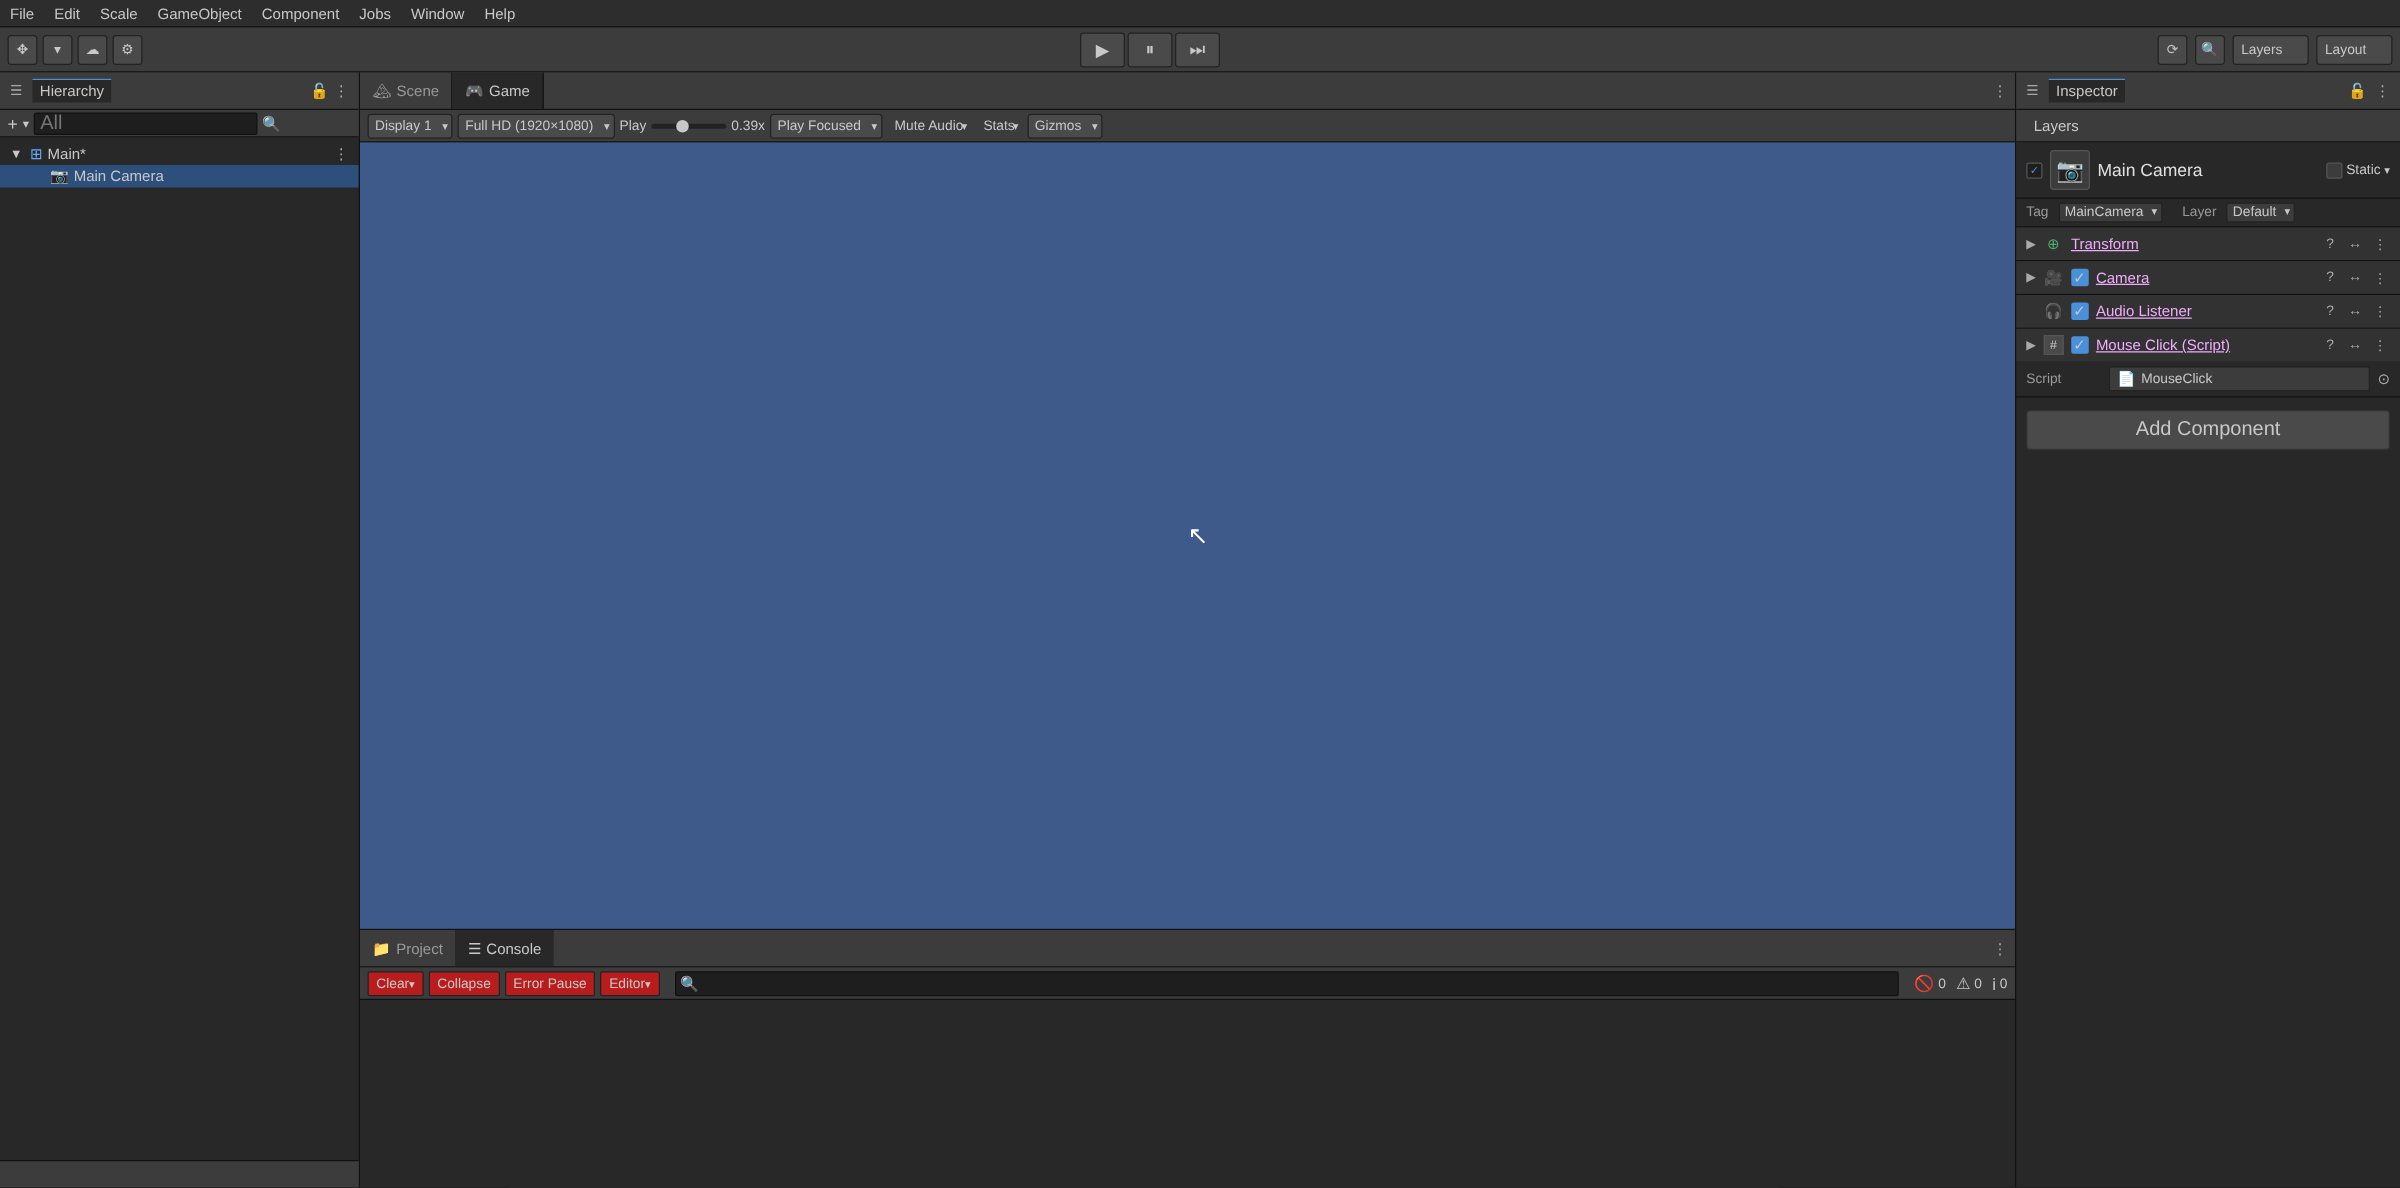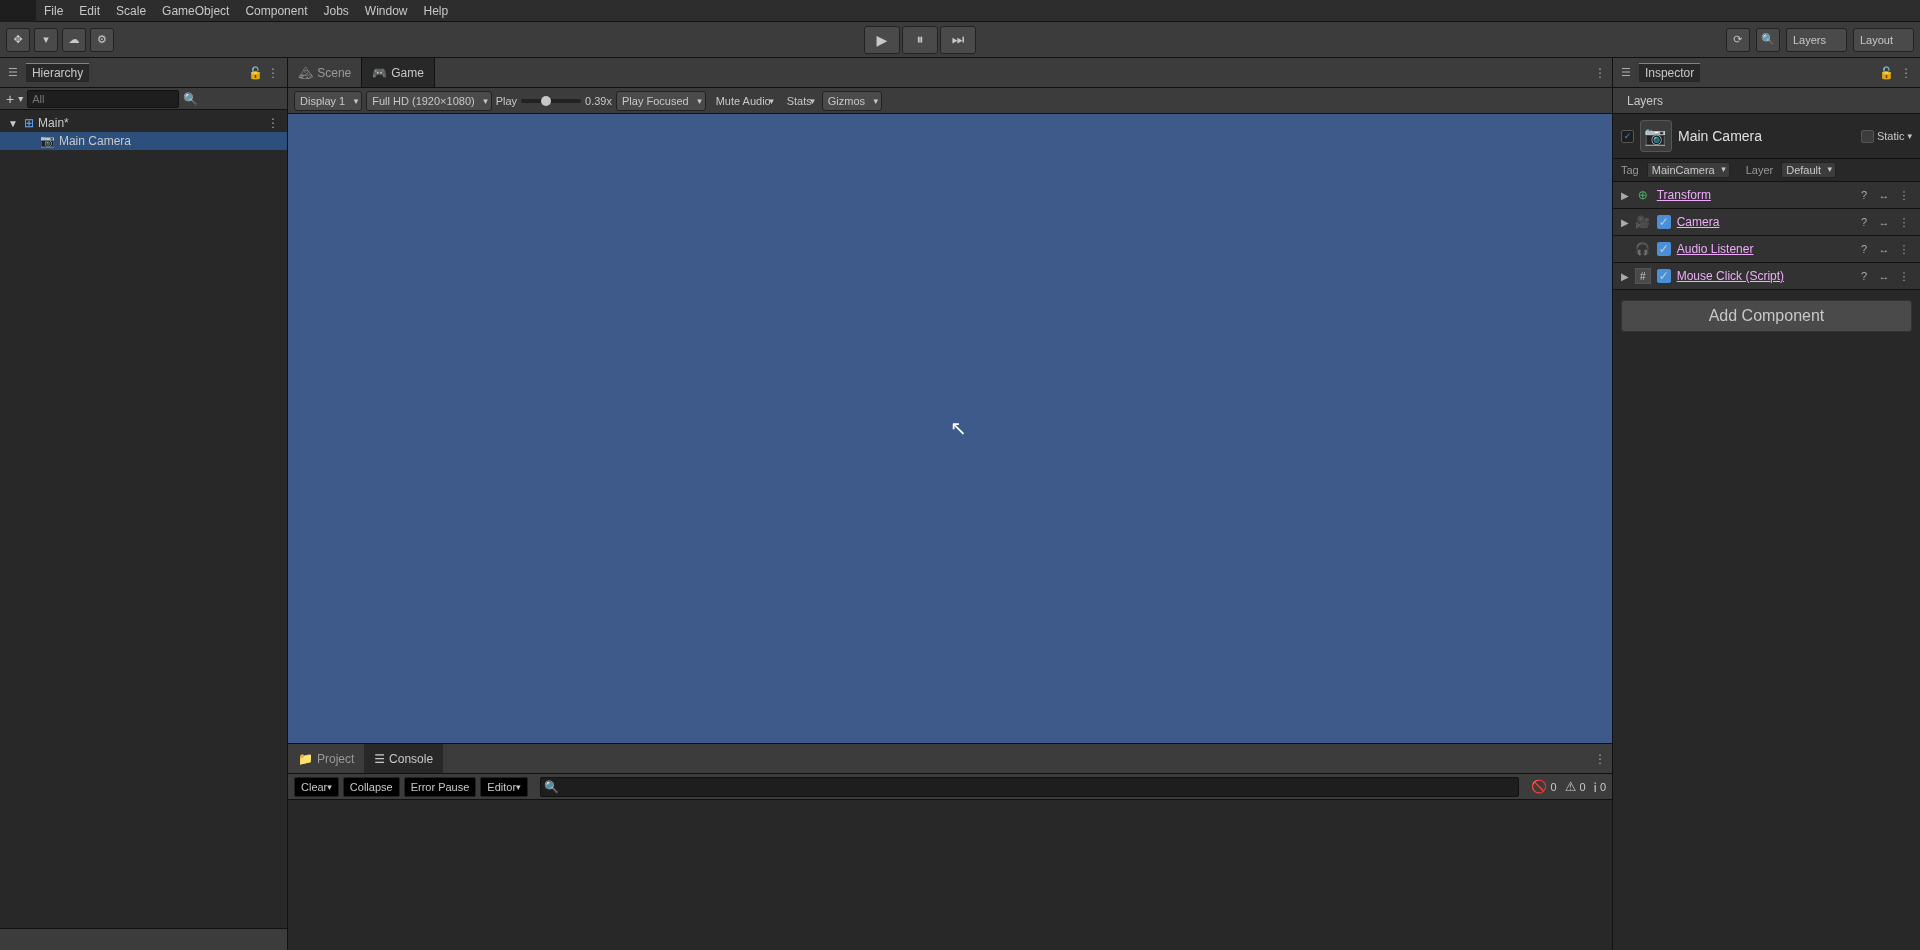--- a/index.html
+++ b/index.html
@@ -13,21 +13,20 @@
       overflow: hidden;
     }
 
     
     #menu-bar {
       height: 22px;
       background: #2d2d2d;
       display: flex;
       align-items: center;
       border-bottom: 1px solid #111;
-      margin-left: 36px;
     }
     .menu-item {
       padding: 2px 8px;
       color: #c8c8c8;
       cursor: pointer;
     }
 
     
     #toolbar {
       height: 36px;
@@ -132,23 +131,23 @@
       align-items: center;
       padding: 0 6px;
       gap: 4px;
       border-bottom: 1px solid #111;
     }
     .search-input {
       background: #1e1e1e;
       border: 1px solid #111;
       color: #c8c8c8;
       height: 18px;
-      width: 152px;
+      width: 179px;
       padding: 0 4px;
-      font-size: 11px;
+      font-size: 16px;
       border-radius: 2px;
     }
     .hierarchy-content {
       flex: 1;
       overflow-y: auto;
       padding: 4px 0;
     }
     .hierarchy-item {
       display: flex;
       align-items: center;
@@ -291,21 +290,21 @@
       height: 26px;
       background: #3c3c3c;
       display: flex;
       align-items: center;
       padding: 0 6px;
       gap: 4px;
       border-bottom: 1px solid #111;
     }
     .console-btn {
       padding: 1px 6px;
-      background: #000000;
+      background: #b91c1c;
       border: 1px solid #222;
       border-radius: 2px;
       color: #c8c8c8;
       cursor: pointer;
       font-size: 11px;
       height: 20px;
       display: flex;
       align-items: center;
     }
     .console-search {
@@ -810,20 +809,28 @@
         <div class="component-icon" style="background:#4a4a4a;border:1px solid #555;font-size:10px;color:#c8c8c8;">#</div>
         <div class="component-checkbox checked">✓</div>
         <span class="component-name">Mouse Click (Script)</span>
         <div class="component-actions">
           <div class="component-action-btn">?</div>
           <div class="component-action-btn">↔</div>
           <div class="component-action-btn">⋮</div>
         </div>
       </div>
 
+      <div class="script-row">
+        <span class="script-label" style="text-transform:capitalize;">Script</span>
+        <div class="script-value">
+          <span class="script-icon">📄</span>
+          <span>MouseClick</span>
+        </div>
+        <span style="color:#aaa;font-size:12px;cursor:pointer;">⊙</span>
+      </div>
     </div>
 
     <div class="add-component-btn">
       <span>Add Component</span>
     </div>
 
   </div>
 
 </div>
 

